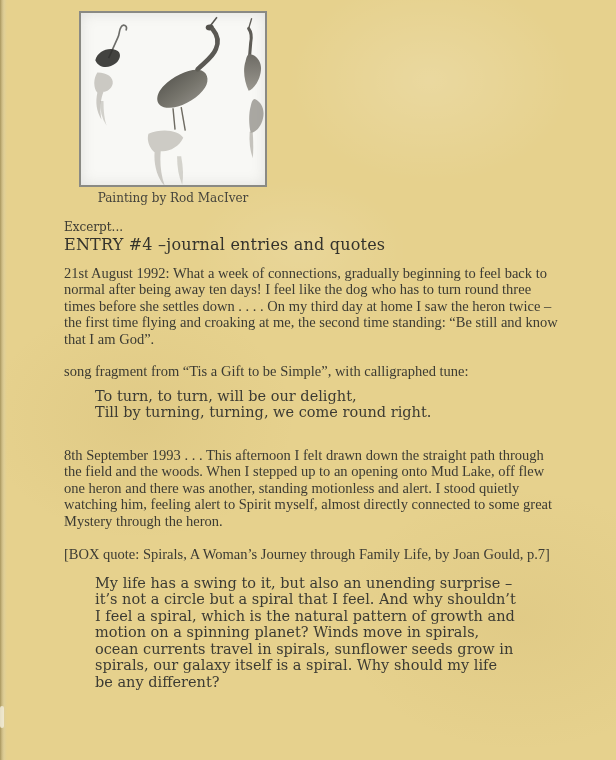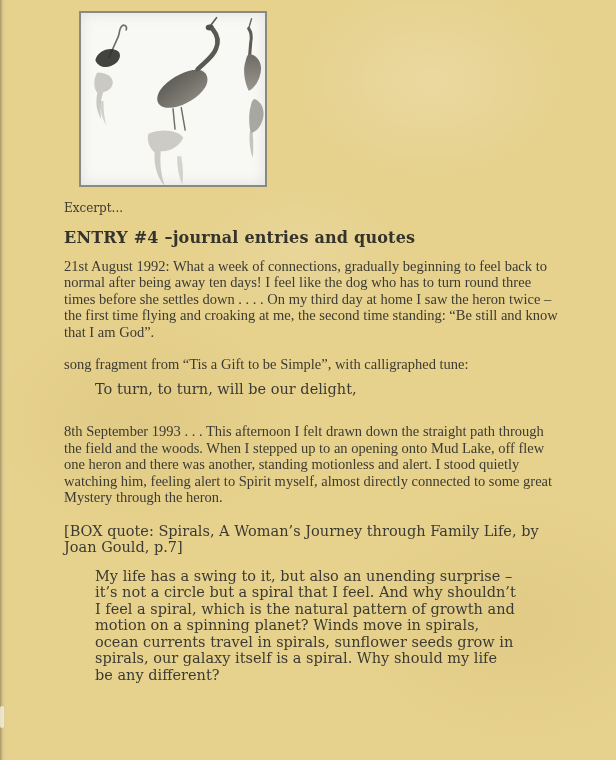--- a/index.html
+++ b/index.html
@@ -40,31 +40,30 @@
   .artwork svg { display: block; width: 184px; height: 172px; }
   .caption {
     margin: 4px 0 0 79px; width: 188px;
     text-align: center;
     font-size: 12px; line-height: 15px;
     color: #45443c;
   }
   .text-col { margin-left: 64px; width: 499px; }
   .excerpt { margin-top: 13px; font-size: 12px; line-height: 16.5px; }
   .entry-heading {
-    margin-top: 12px;
     font-size: 16px; line-height: 18px;
-    font-weight: bold; color: #34332c;
+    font-weight: normal; color: #34332c;
     letter-spacing: 0.2px;
   }
   .para { margin-top: 11px; font-size: 14.5px; line-height: 16.5px; font-family: Liberation Serif, serif; }
   .para.gap-lg { margin-top: 26px; }
   .para.gap-md { margin-top: 16px; }
   .verse { margin-top: 8px; margin-left: 31px; font-size: 14.5px; line-height: 16.5px; }
   .verse-line { }
-  .box-quote { margin-top: 17px; font-size: 14.5px; line-height: 16.5px; }
+  .box-quote { margin-top: 17px; font-size: 14.5px; line-height: 16.5px; font-family: Liberation Serif, serif; }
   .quoted-passage {
     margin-top: 12px; margin-left: 31px; width: 424px;
     font-size: 14.5px; line-height: 16.5px;
   }
 </style>
 </head>
 <body>
 
 <div class="page">
   <div class="page-edge"></div>
@@ -105,32 +104,34 @@
       <g>
         <path d="M164,15 l3,-10" fill="none" stroke="#5e5c56" stroke-width="1.3"></path>
         <path d="M164,15 c3,4 3,9 2,14 l-1,12" fill="none" stroke="#5e5c56" stroke-width="3" stroke-linecap="round"></path>
         <path d="M165,40 c7,1 12,8 11,16 c-1,10 -7,18 -12,20 c-4,-9 -6,-20 -3,-29 c1,-4 2,-7 4,-7 z" fill="url(#gright)"></path>
         <path d="M170,84 c7,3 10,11 8,19 c-2,9 -8,14 -12,14 c-2,-8 -2,-19 0,-26 c1,-4 2,-7 4,-7 z" fill="#8f8c85" opacity="0.75"></path>
         <path d="M168,116 q1,16 0,26 q-4,-12 -3,-26 z" fill="#a3a098" opacity="0.6"></path>
       </g>
     </svg>
   </div>
 
+  <div class="caption">Painting by Rod MacIver</div>
 
   <div class="text-col">
     <div class="excerpt">Excerpt...</div>
 
     <div class="entry-heading">ENTRY #4 –journal entries and quotes</div>
 
     <div class="para">21st August 1992: What a week of connections, gradually beginning to feel back to normal after being away ten days! I feel like the dog who has to turn round three times before she settles down . . . . On my third day at home I saw the heron twice –the first time flying and croaking at me, the second time standing: “Be still and know that I am God”.</div>
 
     <div class="para gap-md">song fragment from “Tis a Gift to be Simple”, with calligraphed tune:</div>
 
     <div class="verse">
       <div class="verse-line">To turn, to turn, will be our delight,</div>
+      <div class="verse-line">Till by turning, turning, we come round right.</div>
     </div>
 
     <div class="para gap-lg">8th September 1993 . . . This afternoon I felt drawn down the straight path through the field and the woods. When I stepped up to an opening onto Mud Lake, off flew one heron and there was another, standing motionless and alert. I stood quietly watching him, feeling alert to Spirit myself, almost directly connected to some great Mystery through the heron.</div>
 
     <div class="box-quote">[BOX quote: Spirals, A Woman’s Journey through Family Life, by Joan Gould, p.7]</div>
 
     <div class="quoted-passage">My life has a swing to it, but also an unending surprise –it’s not a circle but a spiral that I feel. And why shouldn’t I feel a spiral, which is the natural pattern of growth and motion on a spinning planet? Winds move in spirals, ocean currents travel in spirals, sunflower seeds grow in spirals, our galaxy itself is a spiral. Why should my life be any different?</div>
 
   </div>
 </div>

